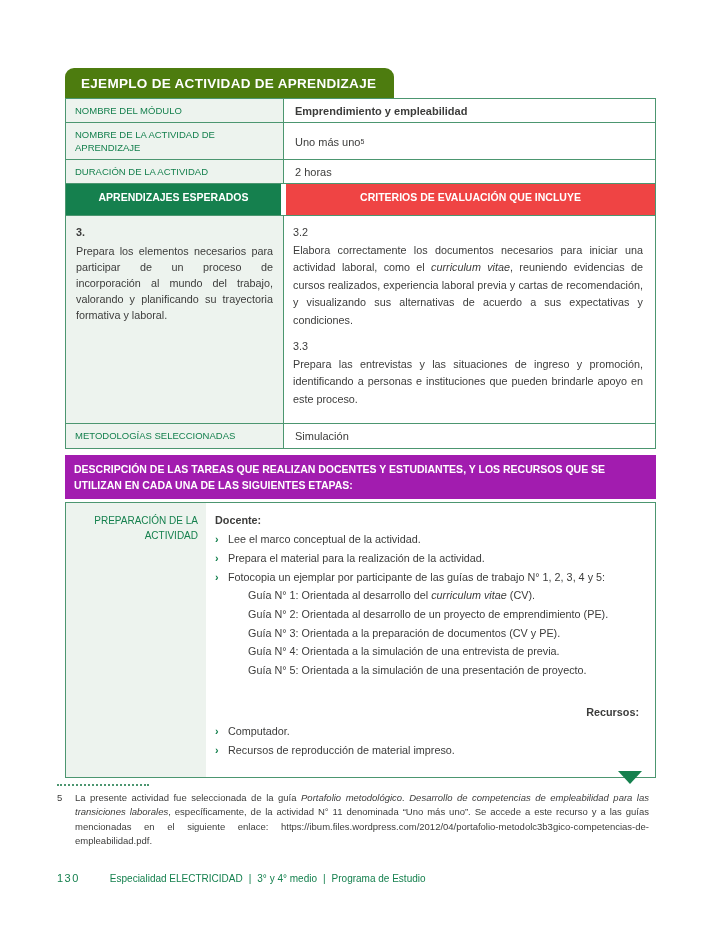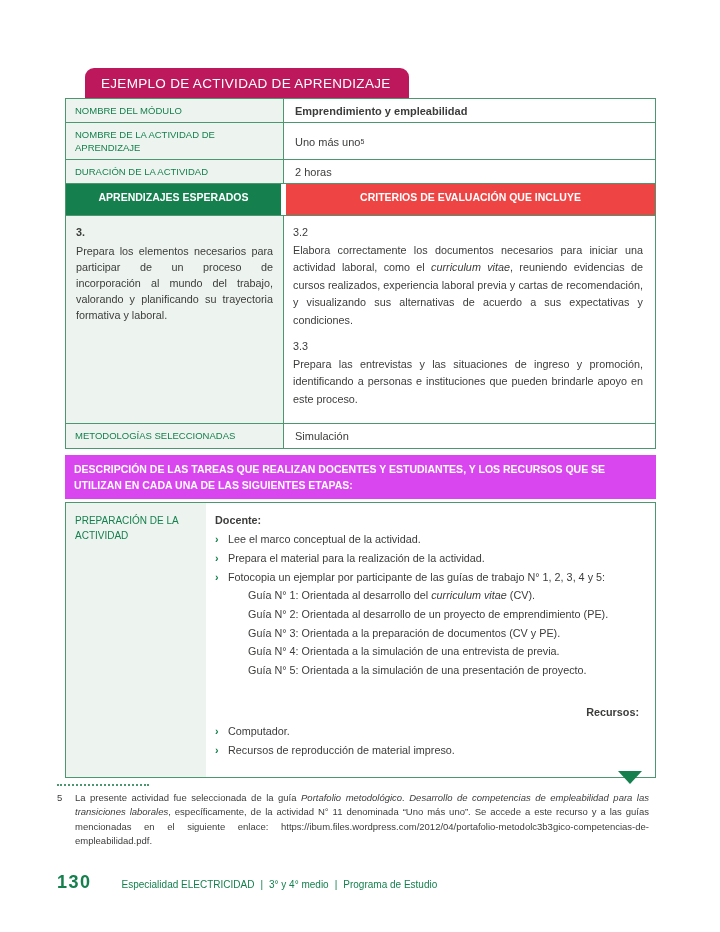--- a/index.html
+++ b/index.html
@@ -2,24 +2,23 @@
 <html><head>
 <meta charset="utf-8">
 <style>
   html,body{margin:0;padding:0;}
   body{
     width:720px;height:932px;position:relative;background:#ffffff;
     font-family:"Liberation Sans", sans-serif;color:#3c3c3b;overflow:hidden;
   }
   .doc{position:absolute;left:65px;top:68px;width:591px;}
   .tab{
-    display:inline-block;background:#be185d;color:#fff;font-weight:normal;
+    display:inline-block;background:#4d7c0f;color:#fff;font-weight:bold;
     font-size:13.5px;letter-spacing:.3px;padding:8px 18px 7px 16px;
     border-radius:9px 9px 0 0;
-    margin-left:20px;
   }
   .tbl{border:1px solid #4c9670;box-sizing:border-box;}
   .row{display:flex;border-top:1px solid #4c9670;align-items:stretch;}
   .row:first-child{border-top:none;}
   .cell-label{
     width:218px;flex:none;background:#edf3ee;color:#15804e;font-size:9.5px;
     padding:6px 4px 5px 9px;border-right:1px solid #4c9670;box-sizing:border-box;
     display:flex;align-items:center;line-height:1.3;
   }
   .cell-value{flex:1;font-size:11px;padding:5px 10px 4px 11px;display:flex;align-items:center;line-height:1.3;}
@@ -39,48 +38,48 @@
     box-sizing:border-box;padding:8px 10px 8px 10px;font-size:10.8px;line-height:1.5;
     text-align:justify;
   }
   .ae-num{font-weight:bold;display:block;margin-bottom:2px;}
   .cell-crit{flex:1;padding:8px 12px 6px 9px;font-size:10.8px;}
   .crit-item{display:flex;line-height:1.62;text-align:justify;margin-bottom:9px;flex-direction:column;}
   .crit-num{width:27px;flex:none;}
   .crit-text{flex:1;}
   .it{font-style:italic;}
   .banner{
-    margin-top:6px;background:#d946ef;color:#fff;font-weight:bold;
+    margin-top:6px;background:#a21caf;color:#fff;font-weight:bold;
     font-size:10.5px;line-height:1.55;padding:6px 24px 6px 9px;
   }
   .prep{margin-top:3px;border:1px solid #4c9670;display:flex;position:relative;box-sizing:border-box;}
   .prep-label{
     width:140px;flex:none;background:#edf3ee;color:#15804e;font-size:10px;
-    line-height:1.5;padding:10px 8px 10px 9px;box-sizing:border-box;
+    line-height:1.5;padding:10px 8px 10px 9px;box-sizing:border-box;text-align:right;
   }
   .prep-content{flex:1;padding:9px 16px 16px 9px;font-size:10.8px;line-height:1.5;}
   .sec-title{font-weight:bold;margin:0 0 3px 0;}
   .sec-title.later{margin-top:26px;text-align:right;}
   .bullet{display:flex;margin:2.5px 0;}
   .bullet-marker{color:#15804e;width:13px;flex:none;font-weight:bold;}
   .bullet-text{flex:1;}
   .guias{margin-left:33px;}
   .guia{margin:2.5px 0;}
   .triangle{
     position:absolute;right:13px;bottom:-7px;width:0;height:0;
     border-left:12px solid transparent;border-right:12px solid transparent;
     border-top:13px solid #15804e;
   }
   .footnote{position:absolute;left:57px;top:784px;width:592px;}
   .dotted{width:92px;border-top:2px dotted #4c9670;margin-bottom:5px;}
   .fn{display:flex;font-size:9.5px;line-height:1.5;}
   .fn-num{width:18px;flex:none;}
   .fn-text{flex:1;text-align:justify;}
   .footer{position:absolute;left:57px;top:872px;display:flex;align-items:baseline;}
-  .page-num{color:#15804e;font-size:18px;letter-spacing:1.5px;font-weight:bold;}
+  .page-num{color:#15804e;font-size:11px;letter-spacing:1.5px;font-weight:normal;}
   .footer-text{margin-left:30px;font-size:10px;color:#15804e;}
   .footer-sep{padding:0 6px;}
 </style>
 </head>
 <body>
 
 <div class="doc">
 
   <div class="tab">EJEMPLO DE ACTIVIDAD DE APRENDIZAJE</div>
 

